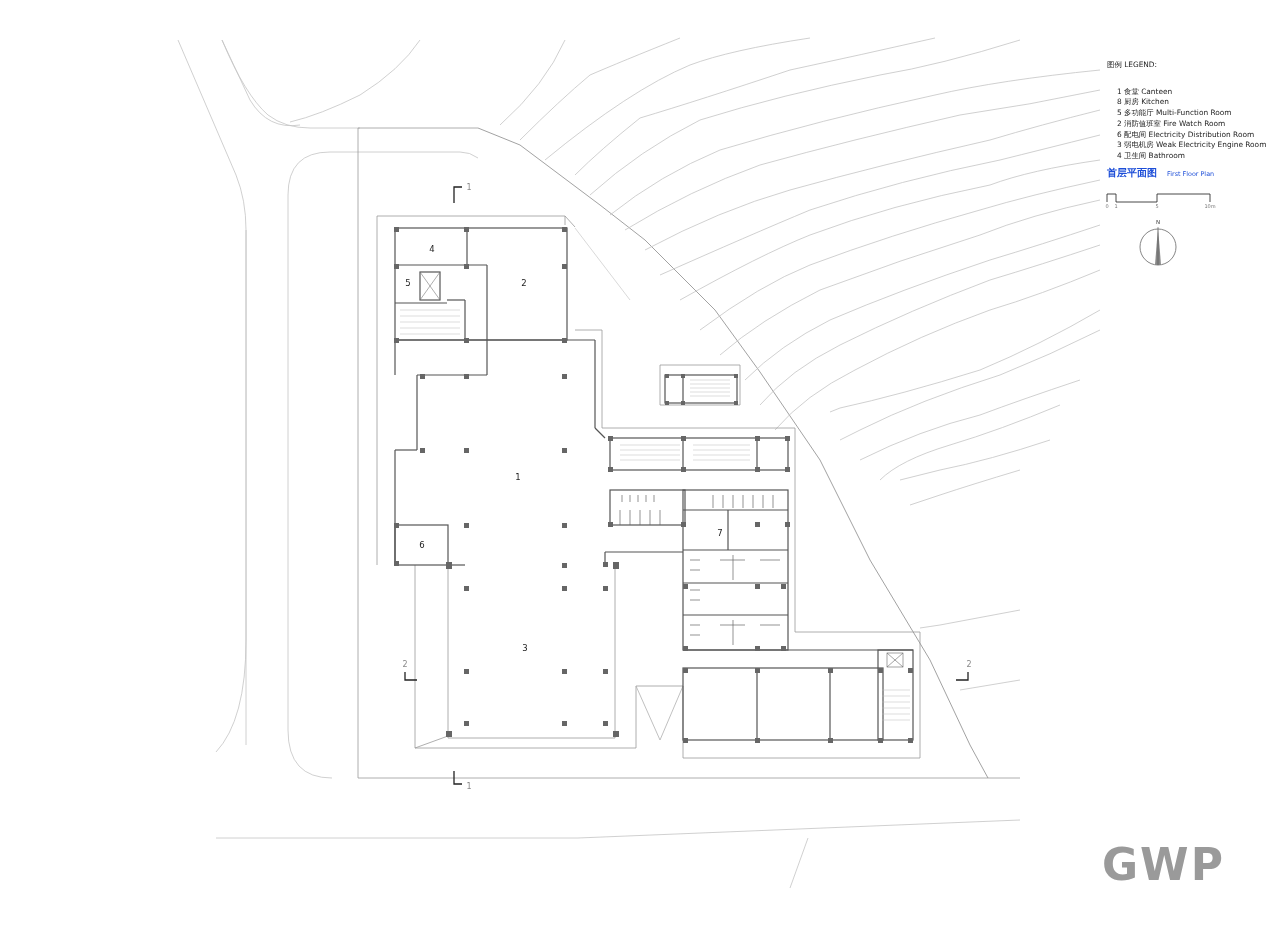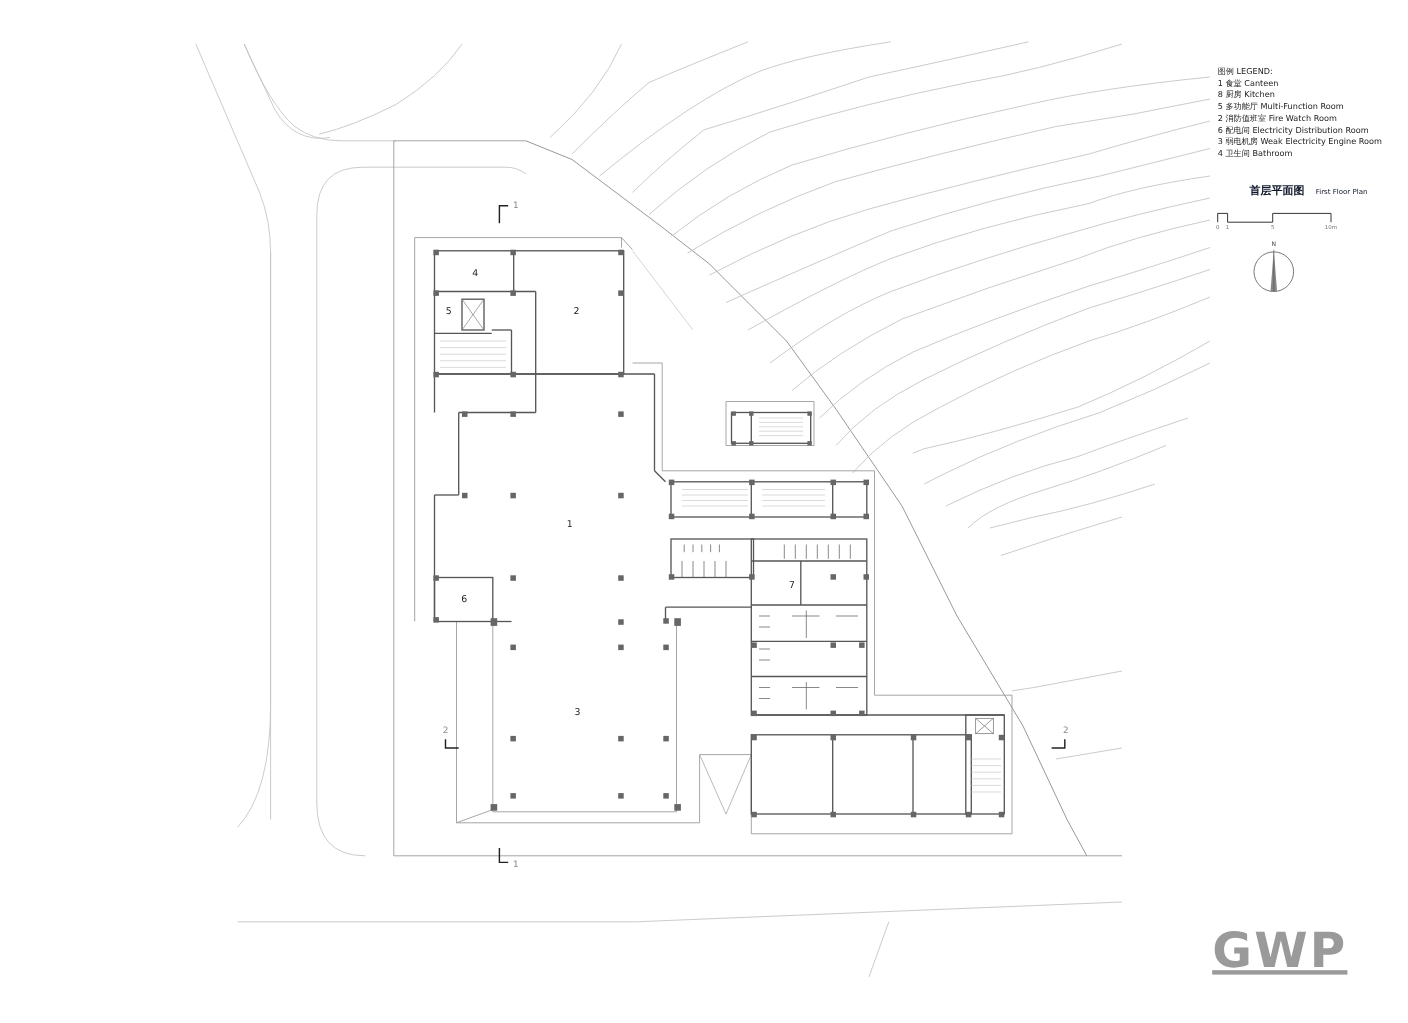--- a/index.html
+++ b/index.html
@@ -1,26 +1,26 @@
 <!DOCTYPE html>
 <html><head>
 <meta charset="utf-8">
 <style>
   html, body { margin: 0; padding: 0; background: #ffffff; }
   body { width: 1280px; height: 930px; position: relative; overflow: hidden; font-family: "DejaVu Sans", sans-serif; }
   #plan { position: absolute; left: 0; top: 0; width: 1280px; height: 930px; }
   .legend { position: absolute; left: 1107px; top: 60px; font-size: 7.4px; line-height: 10.7px; color: #222; }
-  .legend-title { margin-bottom: 0; }
-  .legend-item { white-space: nowrap; }
-  .plan-title { position: absolute; left: 1136px; top: 161px; color: #0f172a; white-space: nowrap; }
+  .legend-title { margin-bottom: 16px; }
+  .legend-item { white-space: nowrap; margin-left: 10px; }
+  .plan-title { position: absolute; left: 1107px; top: 161px; color: #1d4ed8; white-space: nowrap; }
   .plan-title .cn { font-size: 10px; font-weight: bold; }
   .plan-title .en { font-size: 6.4px; margin-left: 5px; }
   .scale-bar { position: absolute; left: 1104px; top: 190px; width: 120px; height: 20px; }
   .north { position: absolute; left: 1136px; top: 218px; width: 44px; height: 52px; }
-  .logo { position: absolute; left: 1102px; top: 843px; font-family: "DejaVu Sans", sans-serif; font-weight: bold; font-size: 44px; letter-spacing: 2px; color: #9a9a9a; line-height: 44px; text-decoration: underline; }
+  .logo { position: absolute; left: 1102px; top: 843px; font-family: "DejaVu Sans", sans-serif; font-weight: bold; font-size: 44px; letter-spacing: 2px; color: #9a9a9a; line-height: 44px; }
   .room-label { position: absolute; font-size: 8.5px; color: #222; transform: translate(-50%, -50%); }
   .sec-label { position: absolute; font-size: 8px; color: #888; transform: translate(-50%, -50%); }
 </style>
 </head>
 <body>
 
 <svg id="plan" viewBox="0 0 1280 930" xmlns="http://www.w3.org/2000/svg">
 
   <g fill="none" stroke="#c4c4c4" stroke-width="0.8">
 

